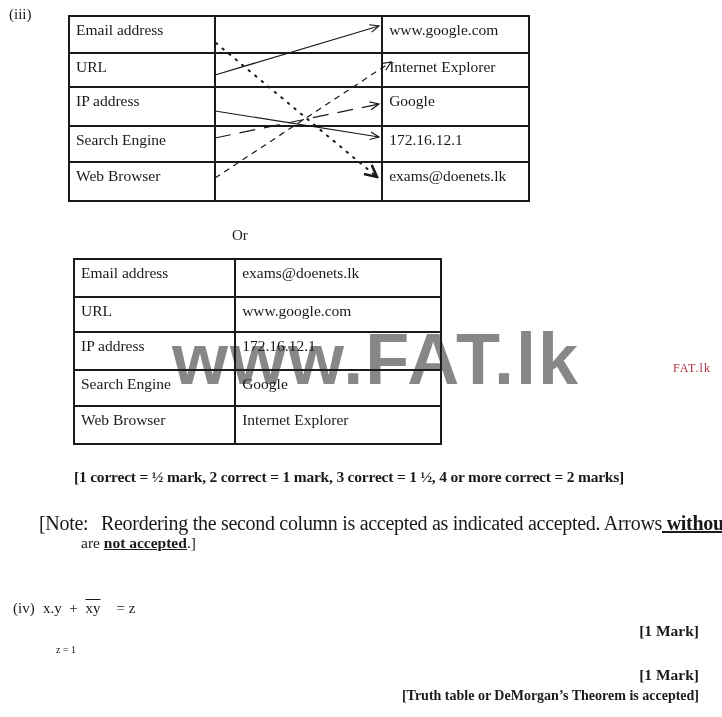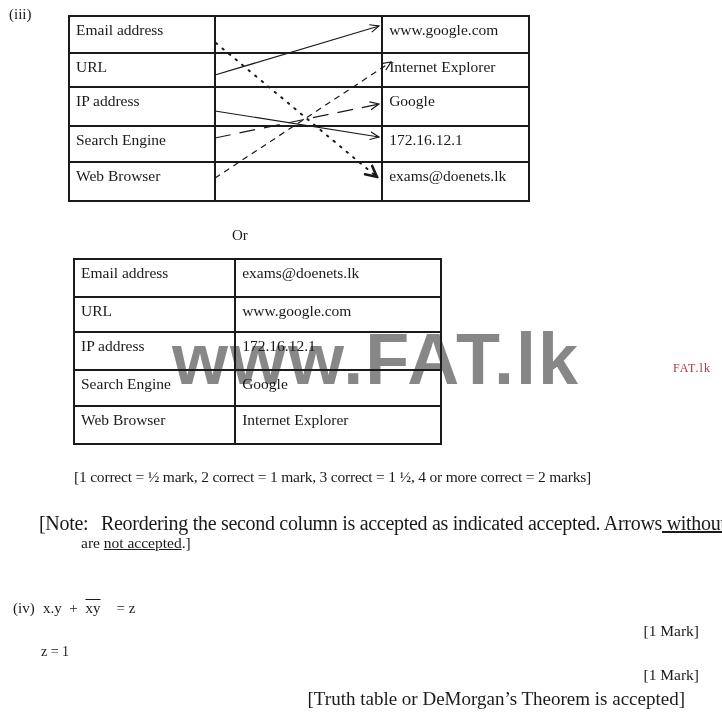--- a/index.html
+++ b/index.html
@@ -7,21 +7,21 @@
          font-family:"Liberation Serif","DejaVu Serif",serif; color:#1a1a1a; }
   .abs { position:absolute; }
   .lbl { font-size:15px; }
   table.grid { border-collapse:collapse; position:absolute; }
   table.grid td { border:2px solid #1a1a1a; font-size:15.5px; vertical-align:top;
                   padding:4px 6px 0 6px; box-sizing:border-box; white-space:nowrap; }
   .watermark { position:absolute; left:172px; top:318px; font-family:"Liberation Sans","DejaVu Sans",sans-serif;
                font-weight:bold; font-size:72px; color:#737373; letter-spacing:2px; opacity:0.85; }
   .fatlk { position:absolute; left:673px; top:361px; font-family:"Liberation Serif",serif; font-weight:normal;
            font-size:12px; color:#b0323e; letter-spacing:1px; }
-  .bold { font-weight:normal; }
+  .bold { font-weight:bold; }
   .u { text-decoration:underline; }
   .ov { text-decoration:overline; }
   svg.arrows { position:absolute; left:0; top:0; pointer-events:none; }
 </style>
 </head>
 <body>
 
 <div class="watermark">www.FAT.lk</div>
 <div class="fatlk">FAT.lk</div>
 
@@ -121,15 +121,15 @@
   <span style="display:inline-block; width:8px;"></span><span>Reordering the second column is accepted as indicated accepted. Arrows</span><span class="bold u"> without</span><span> labels</span>
 </div>
 <div class="abs" style="left:81px; top:534px; font-size:15.5px; white-space:nowrap;">
   <span>are </span><span class="bold u">not accepted</span><span>.]</span>
 </div>
 
 <div class="abs lbl" style="left:13px; top:600px;text-align:right;">(iv)</div>
 <div class="abs" style="left:43px; top:600px; font-size:15px; white-space:pre;"><span>x.y  +</span> <span class="ov" style="margin-left:4px;">xy</span><span style="margin-left:16px;">= z</span></div>
 
 <div class="abs bold" style="right:23px; top:622px; font-size:15.5px;">[1 Mark]</div>
-<div class="abs" style="left:41px; top:644px; font-size:14px;">z = 1</div>
+<div class="abs" style="left:56px; top:644px; font-size:10px;">z = 1</div>
 <div class="abs bold" style="right:23px; top:666px; font-size:15.5px;">[1 Mark]</div>
-<div class="abs bold" style="right:37px; top:688px; font-size:19px; white-space:nowrap;">[Truth table or DeMorgan’s Theorem is accepted]</div>
+<div class="abs bold" style="right:23px; top:688px; font-size:14px; white-space:nowrap;">[Truth table or DeMorgan’s Theorem is accepted]</div>
 
 </body></html>

